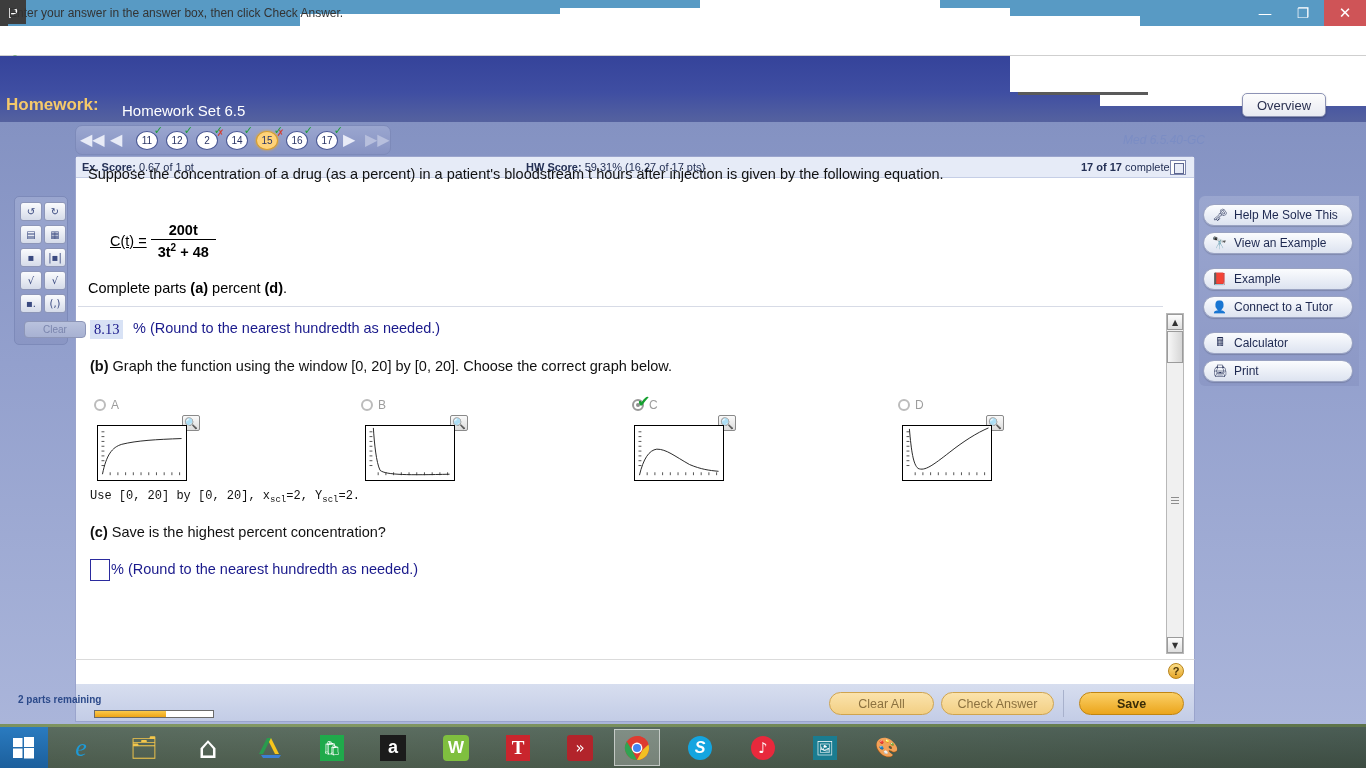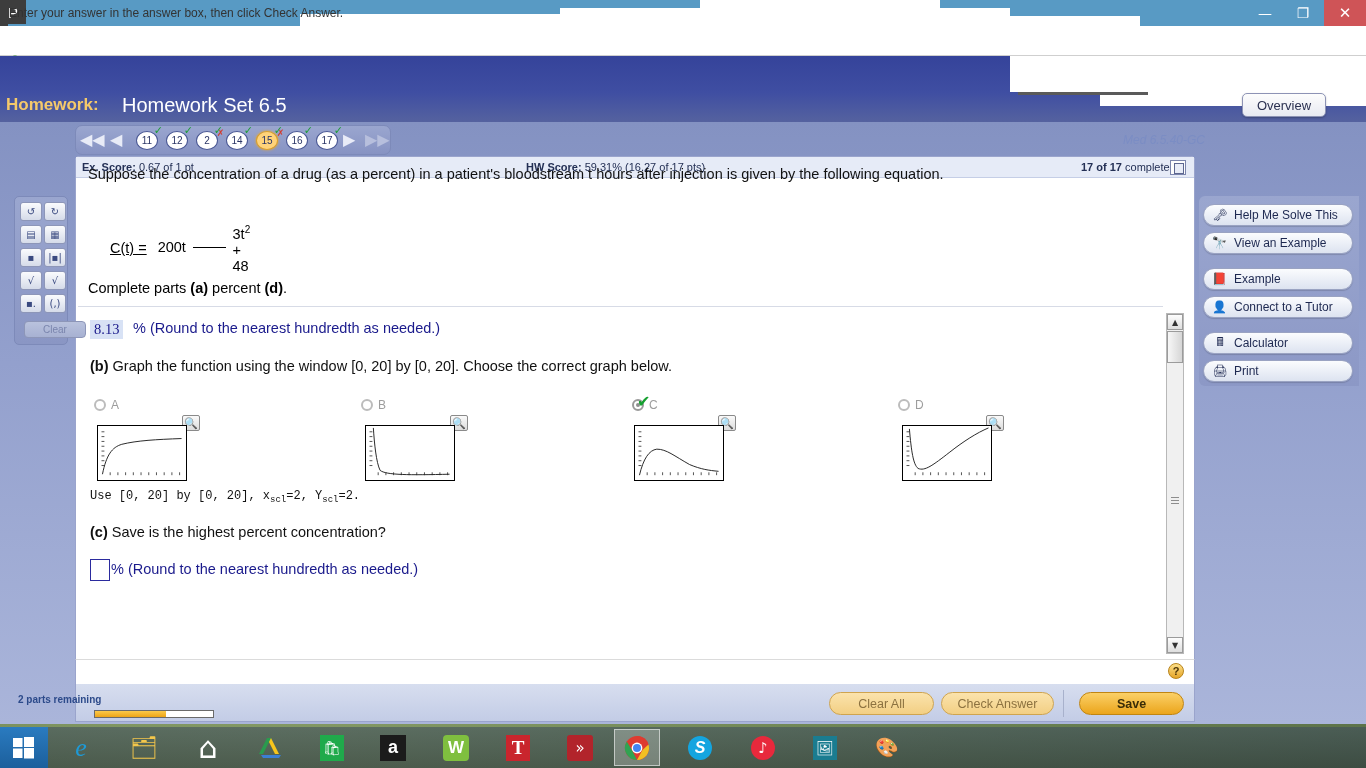--- a/index.html
+++ b/index.html
@@ -60,21 +60,21 @@
     background:linear-gradient(180deg,#35439a 0%, #3f4ea2 55%, #55629f 100%);
   }
   #band-mask1 { position:absolute; background:#ffffff; left:1010px; top:0px; width:356px; height:36px; }
   #band-mask2 { position:absolute; background:#ffffff; left:1100px; top:36px; width:266px; height:14px; }
 
   #hw-label {
     position:absolute; left:6px; top:95px; font-size:17px; font-weight:bold;
     color:#f5c96a; font-family:"Liberation Sans", sans-serif;
   }
   #hw-title {
-    position:absolute; left:122px; top:94px; font-size:20px; color:#ffffff;
+    position:absolute; left:122px; top:102px; font-size:15px; color:#ffffff;
     font-family:"Liberation Sans", sans-serif;
   }
   #overview-button {
     position:absolute; left:1242px; top:93px; width:84px; height:24px;
     background:linear-gradient(180deg,#fdfdfd,#e8eaf2);
     border:1px solid #8d93b5; border-radius:5px;
     display:flex; align-items:center; justify-content:center;
     font-size:13px; color:#2b3150; cursor:pointer;
     box-shadow:0 1px 2px rgba(0,0,0,.25);
   }
@@ -155,21 +155,21 @@
   }
   #q-statement {
     position:absolute; left:88px; top:166px; font-size:14.5px; color:#111;
     width:1000px;
   }
   #equation {
     position:absolute; left:110px; top:222px; font-size:14.5px;
     display:flex; align-items:center;
   }
   #equation .lhs { margin-right:4px;text-decoration:underline; }
-  #frac { display:inline-flex; flex-direction:row; align-items:center; }
+  #frac { display:inline-flex; flex-direction:column; align-items:center;font-weight:bold; }
   #frac .num { padding:0 7px 1px 7px; }
   #frac .bar { width:100%; height:1px; background:#000; }
   #frac .den { padding:2px 7px 0 7px; }
   sup.exp { font-size:10px; vertical-align:super; }
   #q-complete-parts {
     position:absolute; left:88px; top:280px; font-size:14.5px;
   }
   #divider-line {
     position:absolute; left:78px; top:306px; width:1085px; height:1px; background:#d7dbe6;
   }

